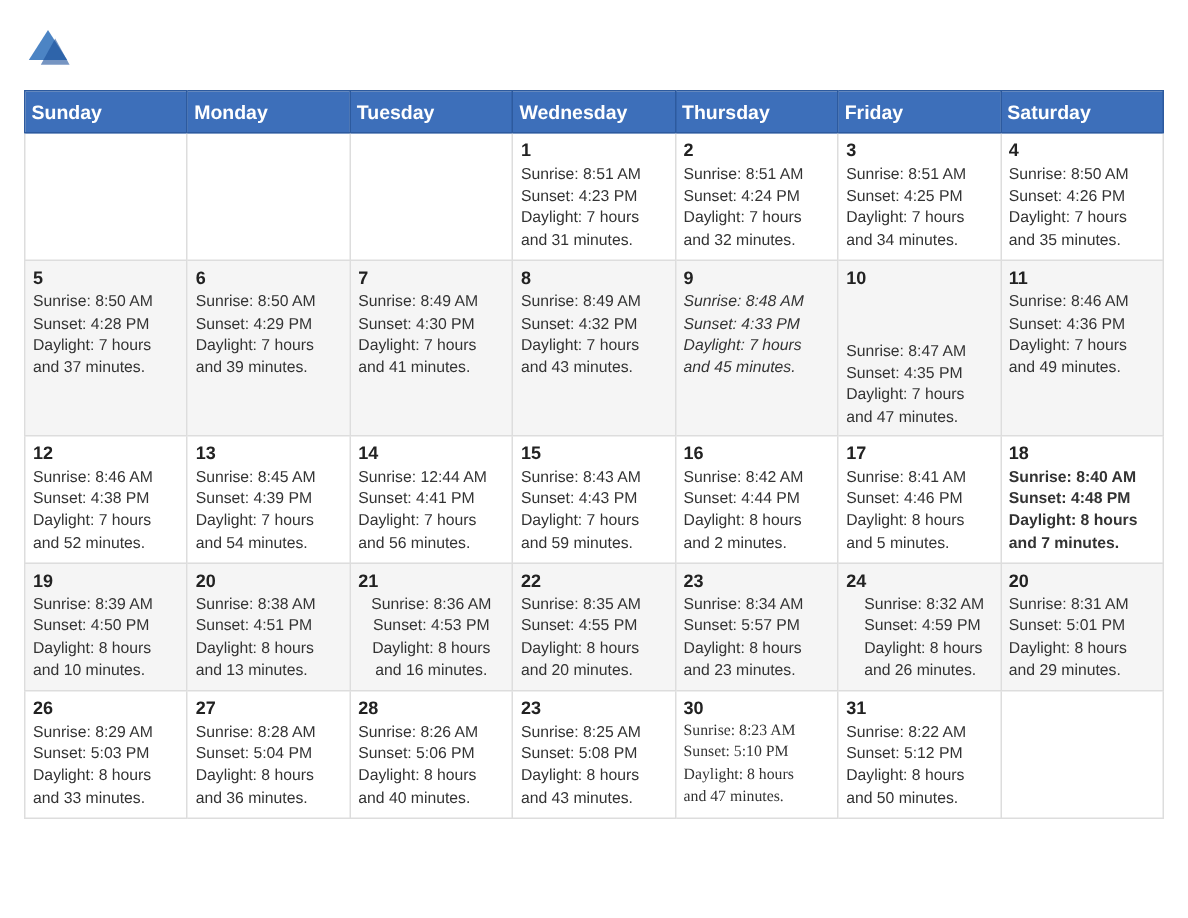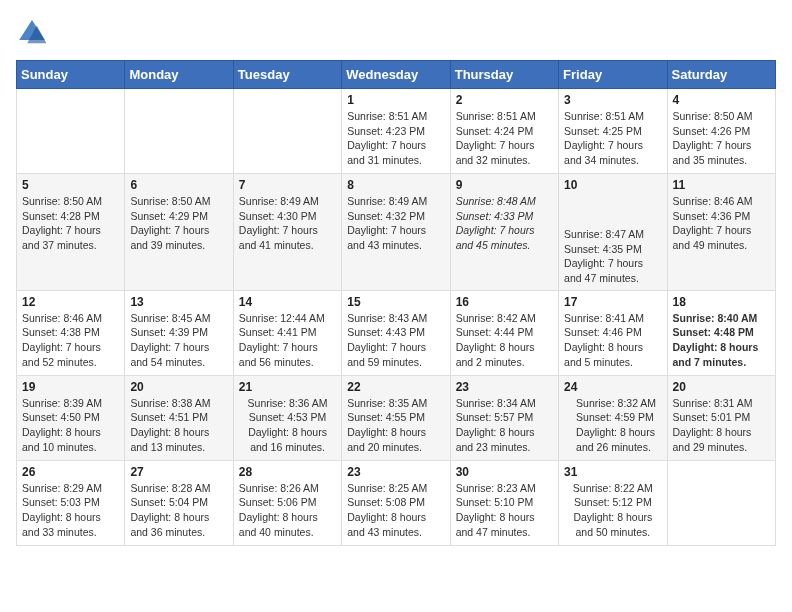--- a/index.html
+++ b/index.html
@@ -333,28 +333,28 @@
         </td>
         <td>
           <div class="day-number">23</div>
           <div class="day-info" style="white-space: pre-line;">Sunrise: 8:25 AM
 Sunset: 5:08 PM
 Daylight: 8 hours
 and 43 minutes.</div>
         </td>
         <td>
           <div class="day-number">30</div>
-          <div class="day-info" style="white-space: pre-line;">Sunrise: 8:23 AM
+          <div class="day-info" style="white-space: pre-line; font-family: Liberation Serif, serif;">Sunrise: 8:23 AM
 Sunset: 5:10 PM
 Daylight: 8 hours
 and 47 minutes.</div>
         </td>
         <td>
           <div class="day-number">31</div>
-          <div class="day-info" style="white-space: pre-line; text-align: center;">Sunrise: 8:22 AM
+          <div class="day-info" style="white-space: pre-line;">Sunrise: 8:22 AM
 Sunset: 5:12 PM
 Daylight: 8 hours
 and 50 minutes.</div>
         </td>
         <td class="empty-cell"></td>
       </tr>
     </tbody>
 </table>
 
 </body></html>

